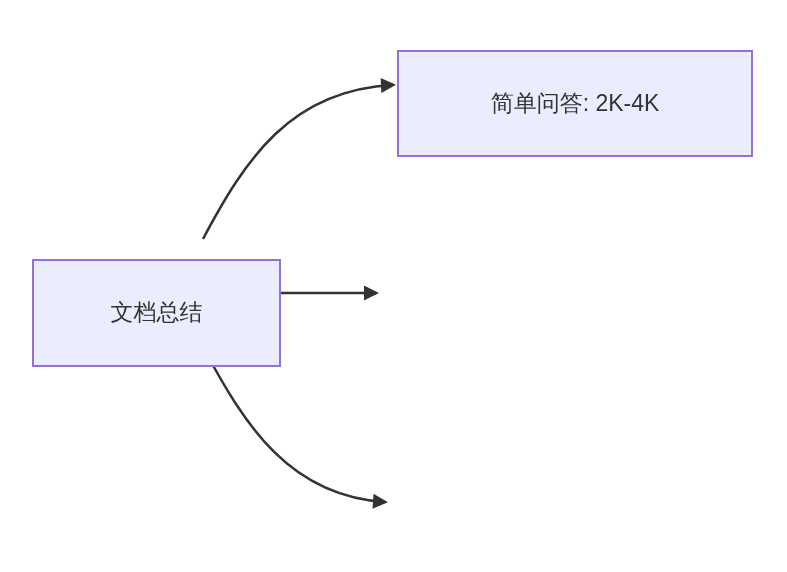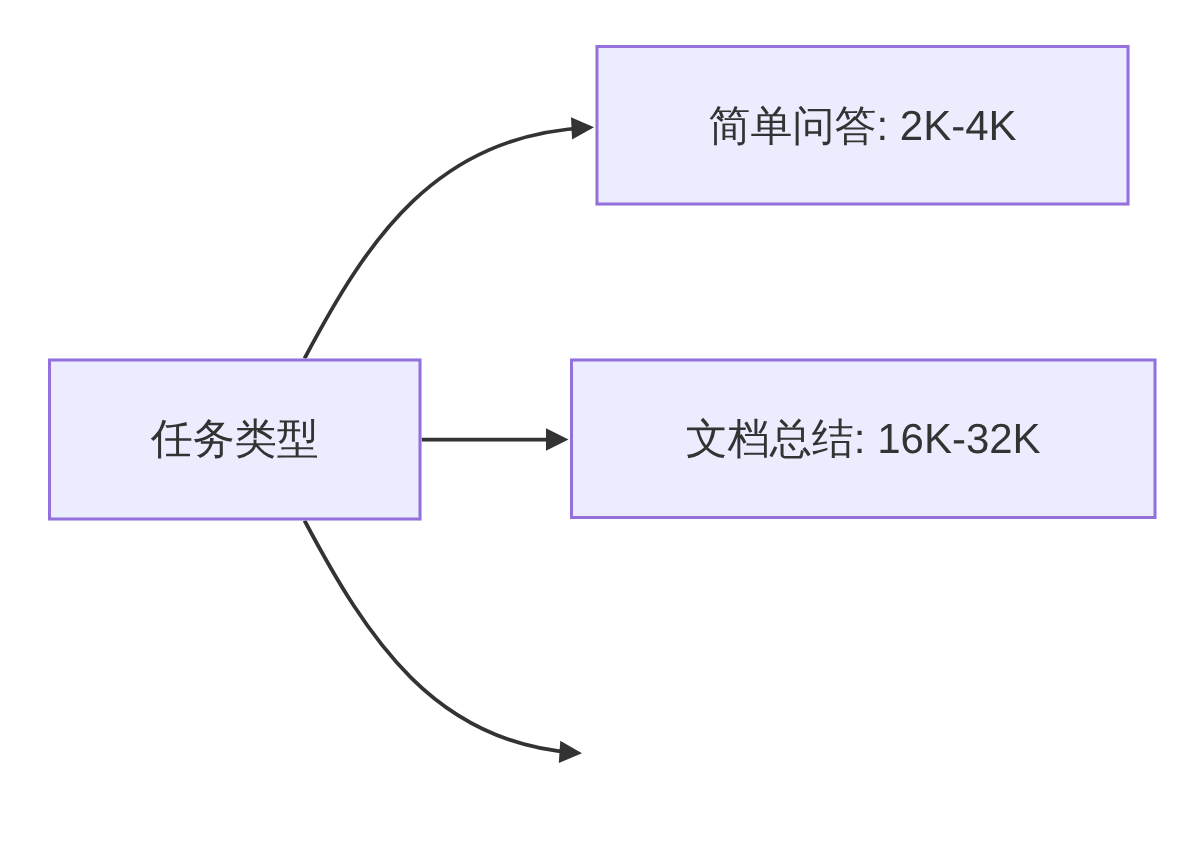--- a/index.html
+++ b/index.html
@@ -34,24 +34,25 @@
   }
   .arrowhead-path { fill: var(--edge-color); }
   .node {
     position: absolute;
     background: var(--node-fill);
     border: 2.5px solid var(--node-border);
     display: flex;
     align-items: center;
     justify-content: center;
     color: var(--text-color);
-    font-size: 28px;
+    font-size: 23px;
     line-height: 1.2;
     white-space: nowrap;
     text-align: center;
+    margin-top: 20px;
   }
   .node-root    { left: 32px;  top: 239px; width: 249px; height: 108px; }
   .node-top     { left: 397px; top: 30px;  width: 356px; height: 107px; }
   .node-middle  { left: 380px; top: 239px; width: 391px; height: 107px; }
   .node-bottom  { left: 389px; top: 448px; width: 374px; height: 108px; }
 </style>
 </head>
 <body>
 
 <div class="canvas">
@@ -61,25 +62,22 @@
       <marker id="arrow" viewBox="0 0 10 10" markerUnits="userSpaceOnUse" markerWidth="19" markerHeight="15" refX="8" refY="5" orient="auto">
         <path class="arrowhead-path" d="M0,0 L10,5 L0,10 Z"></path>
       </marker>
     </defs>
     <path class="edge" d="M 203 239 C 245 160, 290 90, 393 85" marker-end="url(#arrow)"></path>
     <path class="edge" d="M 281 293 L 376 293" marker-end="url(#arrow)"></path>
     <path class="edge" d="M 203 347 C 245 426, 290 496, 385 502" marker-end="url(#arrow)"></path>
   </svg>
 
   <div class="node node-root">
-    <span>任务类型</span>
+    <span>文档总结</span>
   </div>
 
   <div class="node node-top">
     <span>简单问答: 2K-4K</span>
   </div>
 
-  <div class="node node-middle">
-    <span>文档总结: 16K-32K</span>
-  </div>
 
 
 </div>
 
 </body></html>

